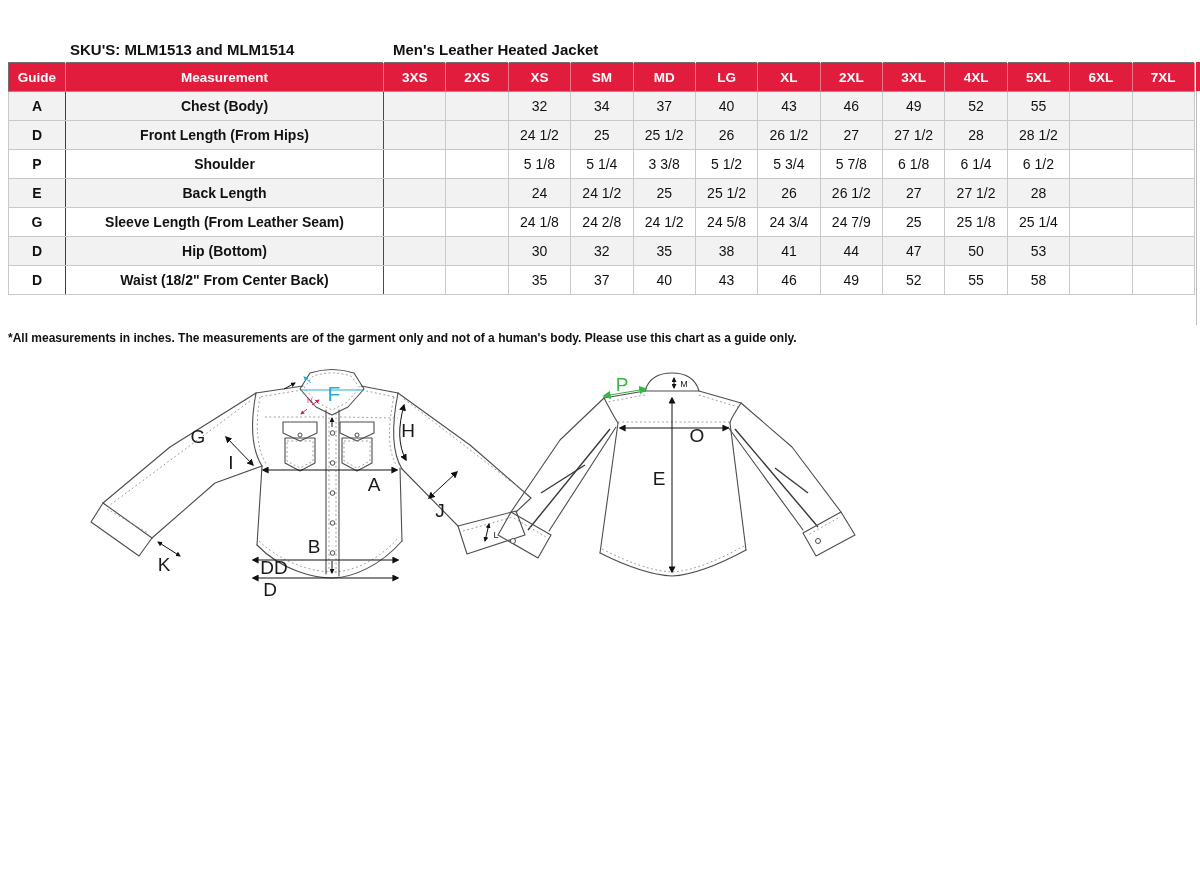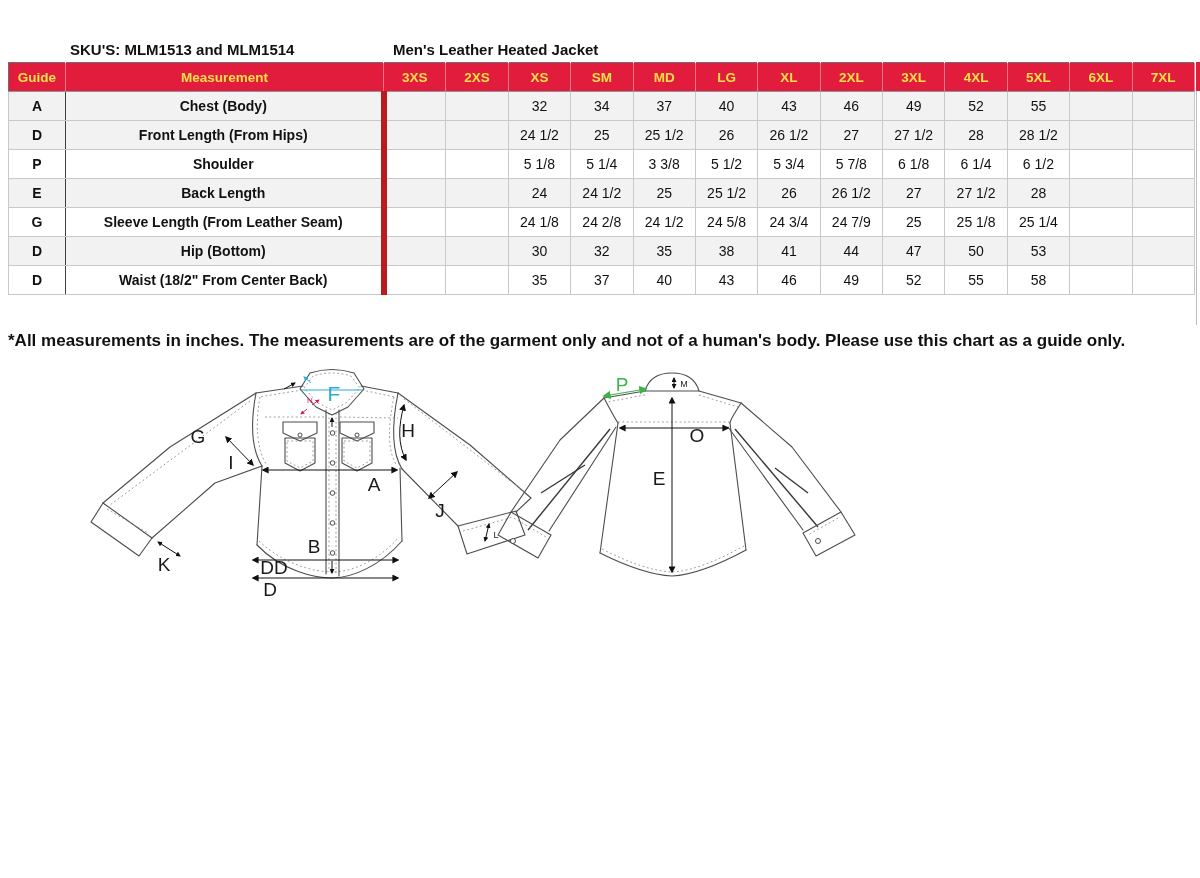--- a/index.html
+++ b/index.html
@@ -6,30 +6,30 @@
   #page{position:relative;width:1200px;height:642px;background:#ffffff;overflow:hidden;
         font-family:"Liberation Sans",sans-serif;color:#111;}
   .title{position:absolute;top:41px;font-size:15px;font-weight:bold;white-space:nowrap;}
   #sku-label{left:70px;}
   #product-name{left:393px;text-align:center;}
   #table-wrap{position:absolute;left:8px;top:62px;width:1187px;}
   table.size-chart{border-collapse:collapse;table-layout:fixed;width:1187px;
         font-family:"Liberation Sans",sans-serif;}
   table.size-chart{border:1px solid #6e6e6e;}
   table.size-chart th{
-        background:var(--header-bg,#E11C3C);color:#fde047;font-size:13.5px;font-weight:bold;
+        background:var(--header-bg,#E11C3C);color:#ffffff;font-size:13.5px;font-weight:bold;
         height:28px;text-align:center;vertical-align:middle;
         border-right:1px solid rgba(255,255,255,0.40);border-bottom:1px solid #949494;padding:0;}
   table.size-chart td{
         font-size:14px;height:28px;text-align:center;vertical-align:middle;
         border:1px solid #c9c9c9;padding:0 2px;background:#fff;white-space:nowrap;overflow:hidden;}
   table.size-chart tr.odd td{background:#f2f2f2;}
   table.size-chart td.guide{font-weight:bold;border-right:1px solid #3f3f3f;}
-  table.size-chart td.meas{font-weight:bold;border-right:6px solid #b91c1c;}
-  #footnote{position:absolute;left:8px;top:331px;font-size:17px;font-weight:bold;white-space:nowrap;}
+  table.size-chart td.meas{font-weight:bold;border-right:1px solid #b91c1c;}
+  #footnote{position:absolute;left:8px;top:331px;font-size:12px;font-weight:bold;white-space:nowrap;}
   #sliver-red{position:absolute;left:1196px;top:62px;width:4px;height:29px;background:var(--header-bg,#E11C3C);}
   #sliver-line{position:absolute;left:1196px;top:91px;width:3px;height:234px;border-left:1px solid #bdbdbd;}
   #diagram{position:absolute;left:0;top:365px;width:1200px;height:250px;}
   #diagram .ol{stroke:#4d4d4d;fill:none;stroke-width:1.1;stroke-linejoin:round;stroke-linecap:round;}
   #diagram .st{stroke:#8f8f8f;fill:none;stroke-width:0.9;stroke-dasharray:1.8 2.6;}
   #diagram .dk{stroke:#383838;fill:none;stroke-width:1.4;}
   #diagram .ar{stroke:#111;fill:none;stroke-width:1;}
   #diagram .arg{stroke:#3BB54A;fill:none;stroke-width:1.2;}
   #diagram .arr{stroke:#D4145A;fill:none;stroke-width:0.9;}
   #diagram .arc{stroke:#29ABD4;fill:none;stroke-width:1;}

